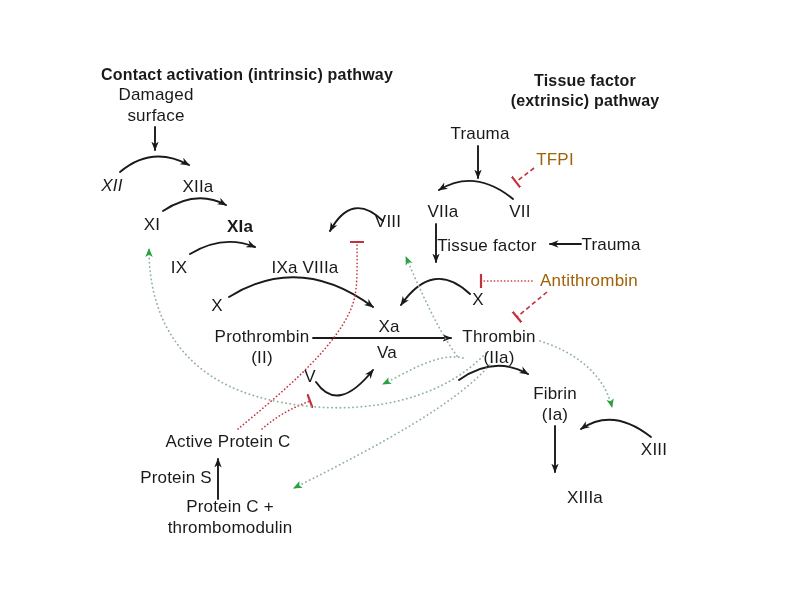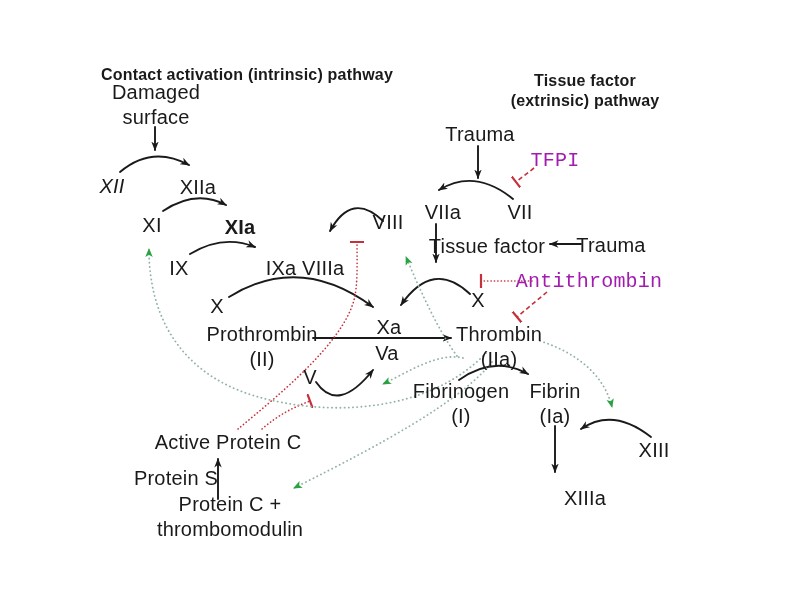--- a/index.html
+++ b/index.html
@@ -8,33 +8,33 @@
     width: 800px;
     height: 600px;
     background: #ffffff;
     overflow: hidden;
     font-family: "Liberation Sans", sans-serif;
   }
   #arrow-layer { position: absolute; left: 0; top: 0; }
   .lbl {
     position: absolute;
     transform: translate(-50%, -50%);
-    font-size: 20px;
+    font-size: 17px;
     line-height: 1.25;
     color: #1a1a1a;
     white-space: pre-line;
     text-align: center;
     font-weight: 500;
     letter-spacing: 0.2px;
   }
   .title {
     font-weight: bold;
     font-size: 16px;
   }
-  .red { color: #a21caf; font-family: Liberation Mono, monospace; }
+  .red { color: #a16207; }
 </style>
 </head>
 <body>
 
 <div id="canvas">
 
   <svg id="arrow-layer" width="800" height="600" viewBox="0 0 800 600">
     <defs>
       <marker id="ah" viewBox="0 0 10 8" refX="8.5" refY="4" markerWidth="10" markerHeight="8" orient="auto" markerUnits="userSpaceOnUse">
         <path d="M0,0.3 L9.5,4 L0,7.7 L2.8,4 Z" fill="#1a1a1a"></path>
@@ -109,22 +109,20 @@
 
   <div class="lbl" style="left:480px; top:134px;">Trauma</div>
   <div class="lbl" style="left:443px; top:212px;">VIIa</div>
   <div class="lbl" style="left:520px; top:212px;">VII</div>
   <div class="lbl red" style="left:555px; top:160px;">TFPI</div>
   <div class="lbl" style="left:487px; top:246px;">Tissue factor</div>
   <div class="lbl" style="left:611px; top:245px;">Trauma</div>
   <div class="lbl red" style="left:589px; top:281px;">Antithrombin</div>
   <div class="lbl" style="left:478px; top:300px;">X</div>
 
-  <div class="lbl" style="left:461px; top:404px;">Fibrinogen
-(I)</div>
   <div class="lbl" style="left:555px; top:404px;">Fibrin
 (Ia)</div>
   <div class="lbl" style="left:585px; top:450px;margin-top:48px;">XIIIa</div>
   <div class="lbl" style="left:654px; top:450px;">XIII</div>
 
   <div class="lbl" style="left:228px; top:442px;">Active Protein C</div>
   <div class="lbl" style="left:176px; top:478px;">Protein S</div>
   <div class="lbl" style="left:230px; top:517px;">Protein C +
 thrombomodulin</div>
 

